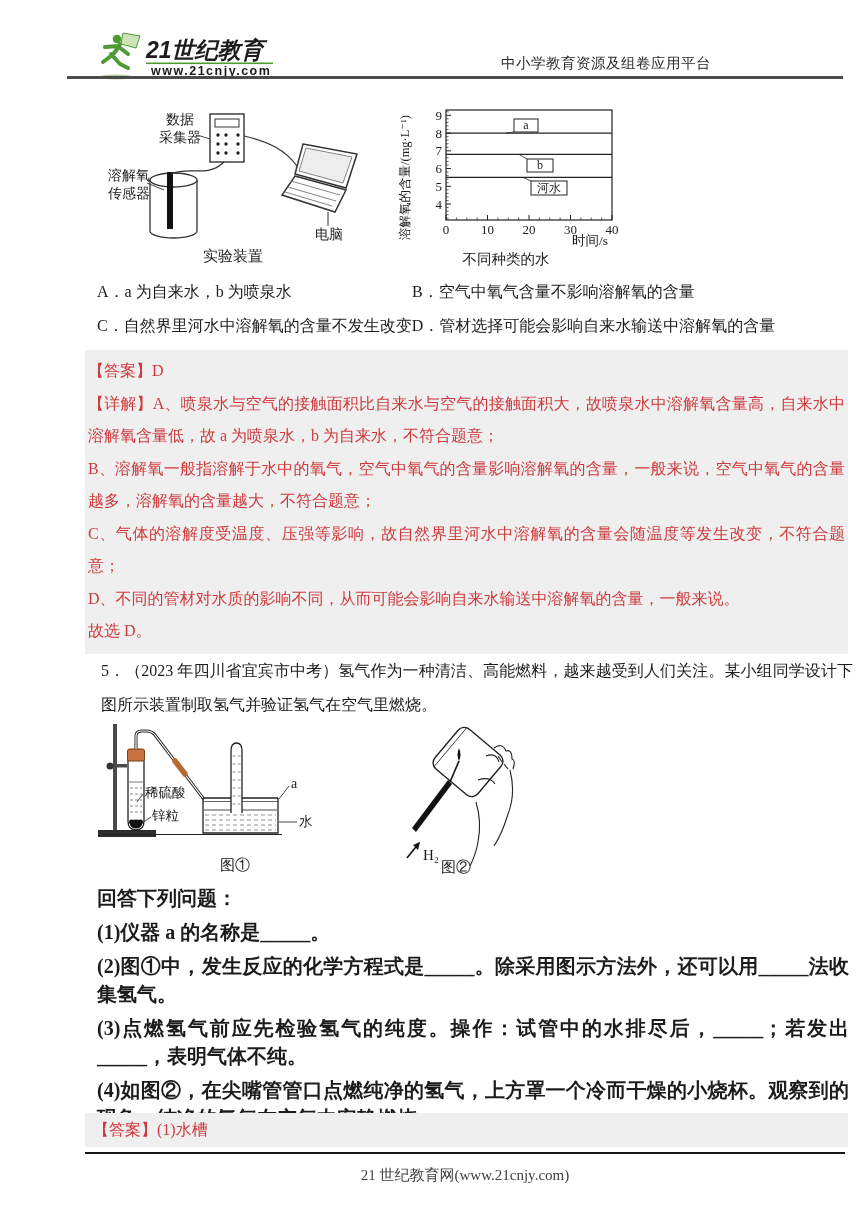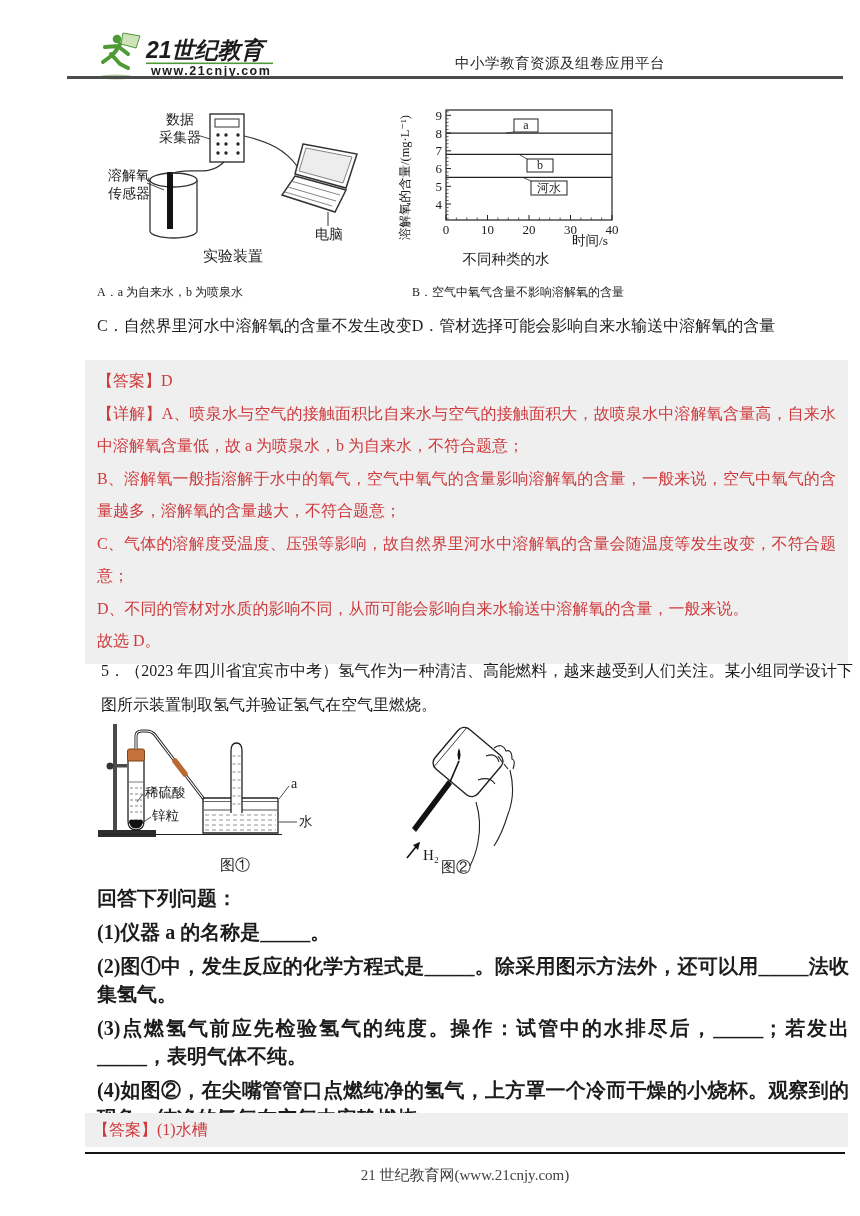--- a/index.html
+++ b/index.html
@@ -3,41 +3,41 @@
 <meta charset="utf-8">
 <style>
   html,body{margin:0;padding:0;background:#ffffff;}
   .page{position:relative;width:860px;height:1216px;background:#fff;overflow:hidden;
         font-family:"Liberation Serif","DejaVu Serif",serif;color:#1c1c1c;}
   svg{position:absolute;overflow:visible;}
   svg text{font-family:"Liberation Serif","DejaVu Serif",serif;fill:#1c1c1c;}
 
   
   #logo-svg{left:95px;top:31px;}
-  .platform{position:absolute;top:54px;left:455px;width:302px;text-align:left;
+  .platform{position:absolute;top:54px;left:455px;width:302px;text-align:center;
             font-size:14.5px;color:#2b2b2b;letter-spacing:.5px;}
   .header-rule{position:absolute;left:67px;top:76px;width:776px;height:3px;background:#4c4c4c;}
 
   
   #setup-svg{left:100px;top:98px;}
   #chart-svg{left:394px;top:92px;}
   #fig1-svg{left:95px;top:722px;}
   #fig2-svg{left:398px;top:718px;}
 
   
-  .opt{position:absolute;font-size:12px;line-height:20px;white-space:nowrap;text-align:center;}
+  .opt{position:absolute;font-size:16px;line-height:20px;white-space:nowrap;text-align:center;}
   #optA{left:97px;top:282px;}
   #optB{left:412px;top:282px;}
   .opt-row2{position:absolute;left:97px;top:316px;width:752px;font-size:16px;line-height:20px;}
 
   
   .ansblock{position:absolute;left:85px;width:763px;box-sizing:border-box;
             background:#efeff0;font-size:16px;text-align:justify;}
   .ansblock p{margin:0;}
-  .ab1{top:360px;padding:5px 12px 6px;}
+  .ab1{top:350px;padding:5px 3px 6px;}
   .ab1 p{line-height:32.5px;}
   .ab2{top:1113px;padding:8px 8px;}
   .ab2 p{line-height:18px;text-align:left;}
   .red{color:#ce3a3c;}
 
   
   .stem{position:absolute;left:97px;top:650px;width:752px;font-size:16px;line-height:34px;
         text-align:justify;margin:4px;}
   .subqs{position:absolute;left:97px;top:884px;width:752px;font-size:20px;font-weight:bold;}
   .subqs p{margin:0 0 6px;line-height:28px;text-align:justify;}

